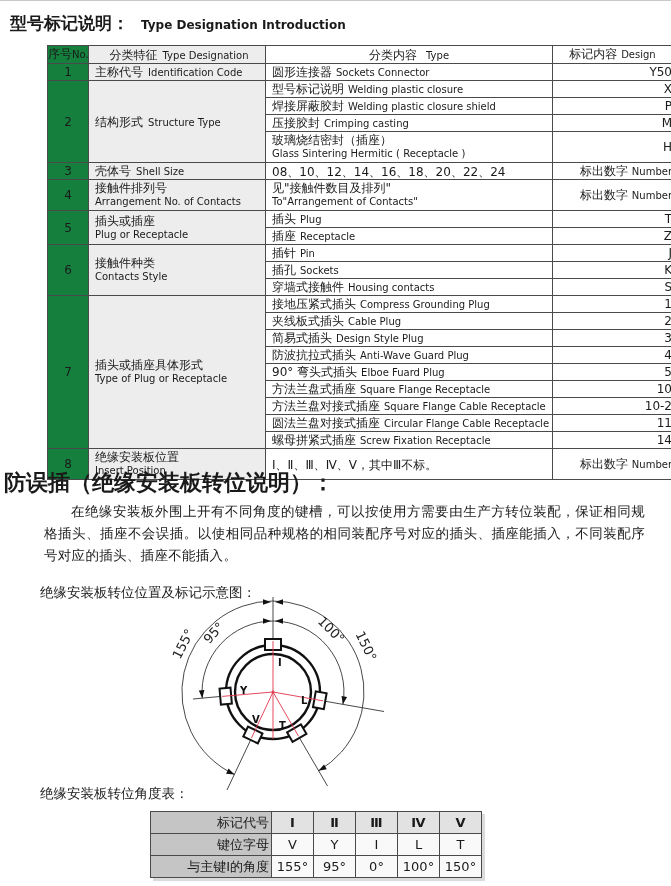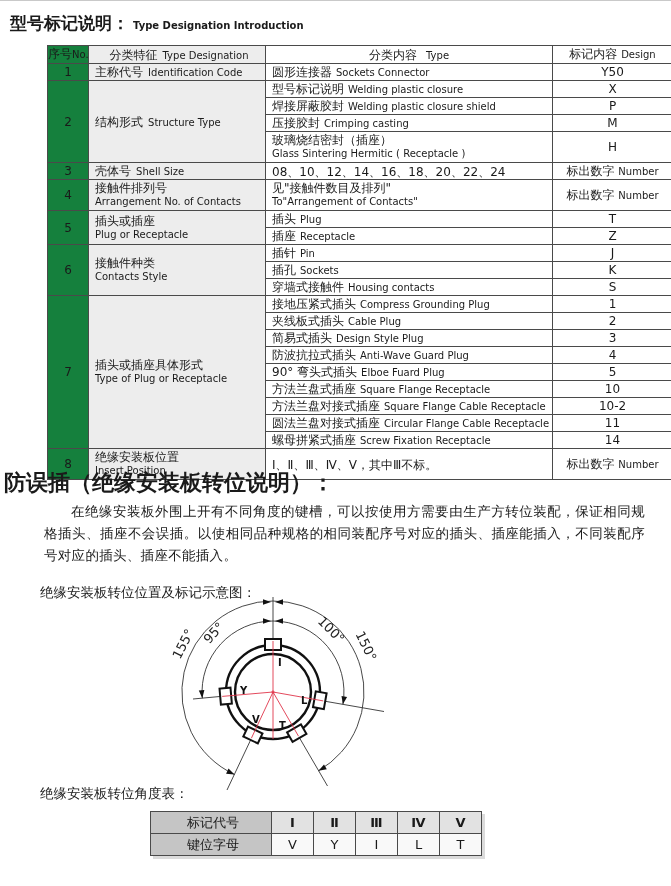--- a/index.html
+++ b/index.html
@@ -5,35 +5,35 @@
   html,body{margin:0;padding:0}
   body{
     width:671px;height:886px;background:#ffffff;position:relative;overflow:hidden;
     font-family:"DejaVu Sans","Liberation Sans",sans-serif;color:#1a1a1a;
   }
   .abs{position:absolute}
   #top-rule{left:0;top:0;width:671px;height:1px;background:#c9c9c9}
 
   
   #page-title{left:10px;top:12px;font-size:17px;font-weight:bold;white-space:nowrap}
-  #page-title .en{font-size:10px;font-weight:600;margin-left:4px}
+  #page-title .en{font-size:12px;font-weight:600;margin-left:12px}
 
   
   #main-table{left:47px;top:45px;border-collapse:collapse;table-layout:fixed;width:619px}
   #main-table td,#main-table th{
     border:1px solid #4a4a4a;height:16px;line-height:14px;
     padding:0 2px 0 6px;overflow:hidden;white-space:nowrap;font-weight:normal;
   }
   #main-table .zh{font-size:12px}
   #main-table .en{font-size:10px}
   #main-table .c-no{width:40px;text-align:center;padding:0;background:#15803d;font-size:12px}
   #main-table .c-feat{width:168px;background:#ededed}
   #main-table .c-content{width:286px;background:#fff}
   #main-table .c-content .zh{margin-right:4px}
-  #main-table .c-design{width:119px;text-align:center;padding:0;background:#fff;font-size:12px}
+  #main-table .c-design{width:119px;text-align:right;padding:0;background:#fff;font-size:12px}
   #main-table thead th{background:#c5c5c5;height:17px}
   #main-table thead .h-no,#main-table thead .h-content,#main-table thead .h-design{text-align:center;padding:0}
   #main-table .stack{line-height:13px;padding-top:2px;padding-bottom:2px}
   #main-table .stack .zh{display:block}
   #main-table .stack .en{display:block}
   #main-table td.mid{vertical-align:middle}
 
   
   #section-heading{left:4px;top:468px;font-size:22px;font-weight:bold;white-space:nowrap}
   #intro-paragraph{
@@ -51,21 +51,21 @@
   #keying-diagram .notch{stroke:#111;stroke-width:2;fill:#fff}
   #keying-diagram .arrow{fill:#111;stroke:none}
   #keying-diagram .redline{stroke-width:0.9;fill:none}
   #keying-diagram .key-letter{font-size:10px;fill:#111;font-weight:600}
   #keying-diagram .angle-label{font-size:13px;fill:#222;text-anchor:middle}
 
   
   #angle-table{left:150px;top:811px;border-collapse:collapse;table-layout:fixed;
     box-shadow:3px 3px 0 rgba(0,0,0,.14)}
   #angle-table td{border:1px solid #4a4a4a;height:21px;text-align:center;font-size:13px;padding:0 2px}
-  #angle-table .lab{width:112px;text-align:center;padding-left:6px;background:#c5c5c5}
+  #angle-table .lab{width:112px;text-align:right;padding-left:6px;background:#c5c5c5}
   #angle-table .val{width:37px;background:#f9f9f9}
   #angle-table tr.first .val{background:#e2e2e2;font-weight:600}
 </style>
 </head>
 <body>
 
 <div id="top-rule" class="abs"></div>
 
 <div id="page-title" class="abs">
   <span class="zh">型号标记说明：</span><span class="en">Type Designation Introduction</span>
@@ -303,14 +303,22 @@
         <td class="val">Ⅴ</td>
       </tr>
       <tr>
         <td class="lab">键位字母</td>
         <td class="val">V</td>
         <td class="val">Y</td>
         <td class="val">I</td>
         <td class="val">L</td>
         <td class="val">T</td>
       </tr>
+      <tr>
+        <td class="lab">与主键Ⅰ的角度</td>
+        <td class="val">155°</td>
+        <td class="val">95°</td>
+        <td class="val">0°</td>
+        <td class="val">100°</td>
+        <td class="val">150°</td>
+      </tr>
     </tbody>
 </table>
 
 </body></html>

